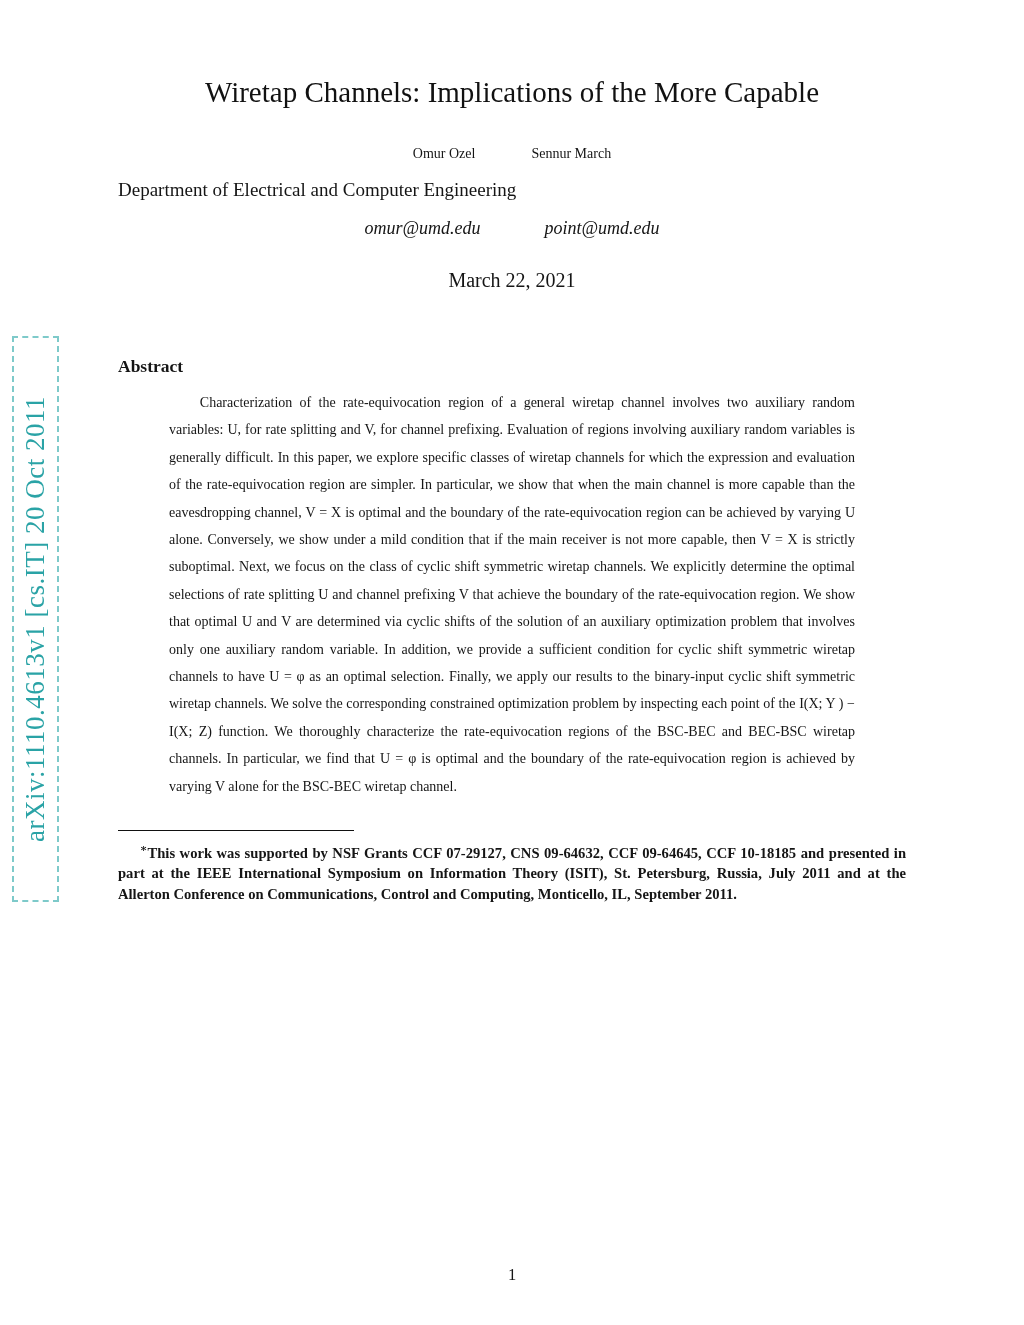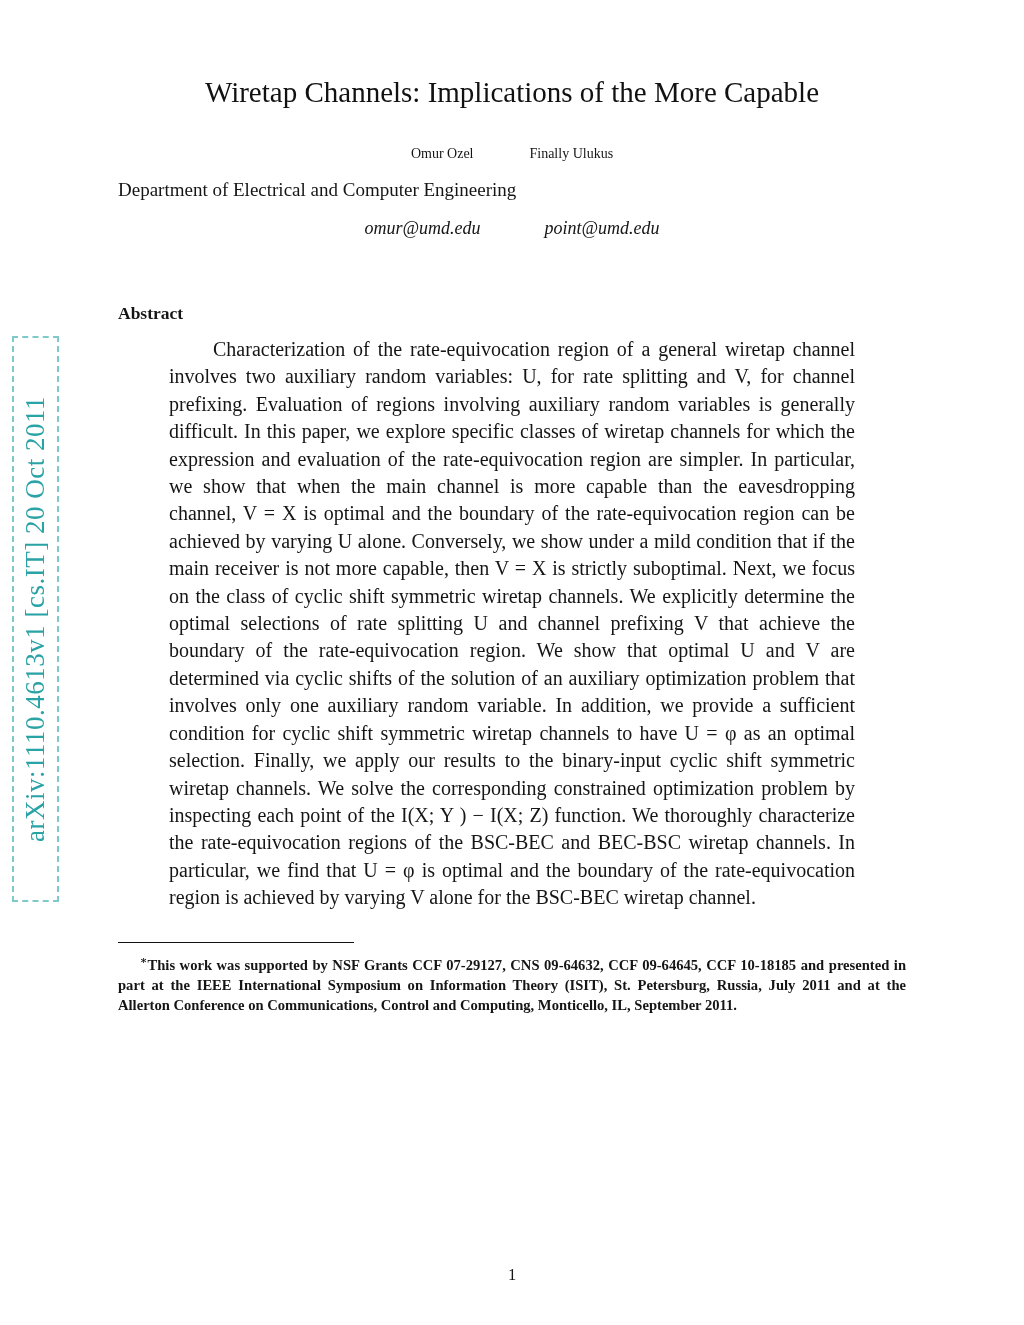--- a/index.html
+++ b/index.html
@@ -87,21 +87,21 @@
   
   .abstract-heading {
     margin-top: 64px;
     text-align: left;
     font-weight: bold;
     font-size: 17.5px;
   }
   .abstract-body {
     width: 686px;
     margin: 12px auto 0 auto;
-    font-size: 20px;
+    font-size: 14px;
     line-height: 27.4px;
     text-align: justify;
     text-indent: 2.2em;
   }
 
   
   .footnote-area {
     margin-top: 30px;
   }
   .footnote-rule {
@@ -140,30 +140,31 @@
 </div>
 
 <div class="page">
 
   <div class="title-block">
     <div>Wiretap Channels: Implications of the More Capable</div>
   </div>
 
   <div class="authors-row">
     <span>Omur Ozel</span>
-    <span>Finally Ulukus</span>
+    <span>Sennur March</span>
   </div>
 
   <div class="affil">Department of Electrical and Computer Engineering</div>
 
   <div class="emails-row">
     <span>omur@umd.edu</span>
     <span>point@umd.edu</span>
   </div>
 
+  <div class="date-line">March 22, 2021</div>
 
   <div class="abstract-heading">Abstract</div>
   <div class="abstract-body">Characterization of the rate-equivocation region of a general wiretap channel involves two auxiliary random variables: U, for rate splitting and V, for channel prefixing. Evaluation of regions involving auxiliary random variables is generally difficult. In this paper, we explore specific classes of wiretap channels for which the expression and evaluation of the rate-equivocation region are simpler. In particular, we show that when the main channel is more capable than the eavesdropping channel, V = X is optimal and the boundary of the rate-equivocation region can be achieved by varying U alone. Conversely, we show under a mild condition that if the main receiver is not more capable, then V = X is strictly suboptimal. Next, we focus on the class of cyclic shift symmetric wiretap channels. We explicitly determine the optimal selections of rate splitting U and channel prefixing V that achieve the boundary of the rate-equivocation region. We show that optimal U and V are determined via cyclic shifts of the solution of an auxiliary optimization problem that involves only one auxiliary random variable. In addition, we provide a sufficient condition for cyclic shift symmetric wiretap channels to have U = φ as an optimal selection. Finally, we apply our results to the binary-input cyclic shift symmetric wiretap channels. We solve the corresponding constrained optimization problem by inspecting each point of the I(X; Y ) − I(X; Z) function. We thoroughly characterize the rate-equivocation regions of the BSC-BEC and BEC-BSC wiretap channels. In particular, we find that U = φ is optimal and the boundary of the rate-equivocation region is achieved by varying V alone for the BSC-BEC wiretap channel.</div>
 
   <div class="footnote-area">
     <hr class="footnote-rule">
     <p class="footnote-text">
       <span class="fn-marker">∗</span><span>This work was supported by NSF Grants CCF 07-29127, CNS 09-64632, CCF 09-64645, CCF 10-18185 and presented in part at the IEEE International Symposium on Information Theory (ISIT), St. Petersburg, Russia, July 2011 and at the Allerton Conference on Communications, Control and Computing, Monticello, IL, September 2011.</span>
     </p>
   </div>

